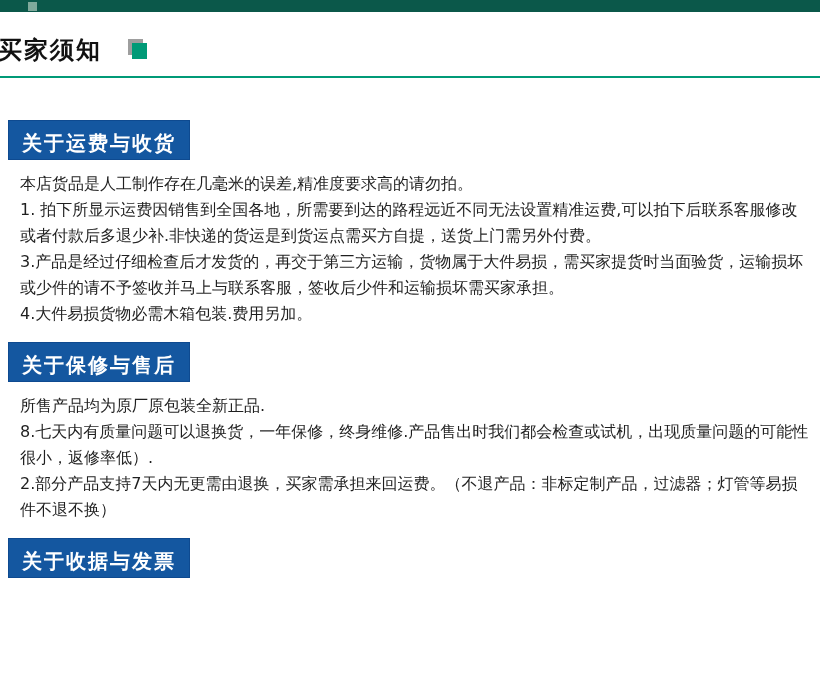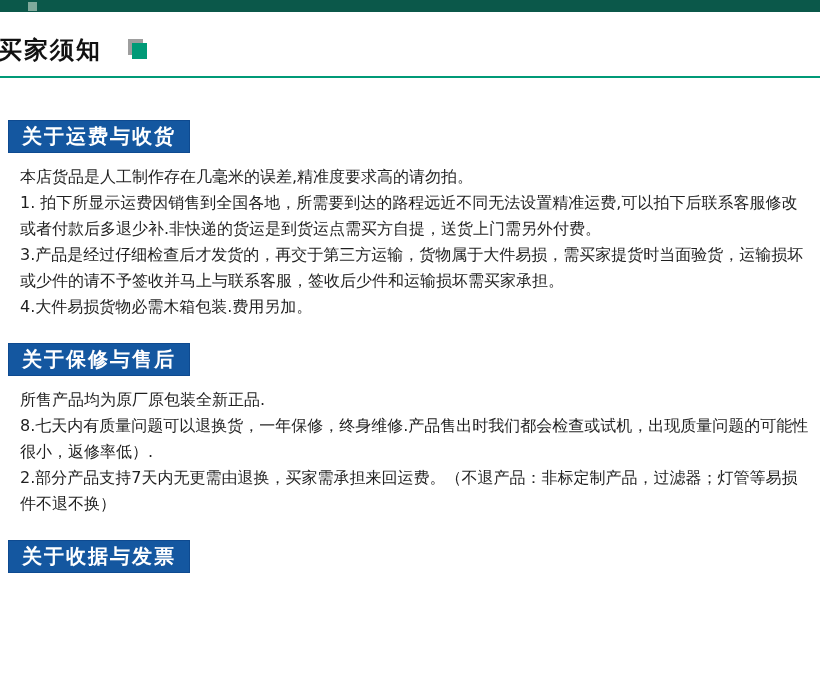--- a/index.html
+++ b/index.html
@@ -47,25 +47,25 @@
   .content{
     padding:0 8px;
   }
   .section-heading{
     display:inline-block;
     background:var(--header_blue,#1457a0);
     border:1px solid #0e4a90;
     color:#ffffff;
     font-size:20px;font-weight:bold;
     letter-spacing:2px;
-    padding:4px 13px 5px 13px;
+    padding:11px 13px 5px 13px;
     line-height:22px;
   }
   .section:first-child .section-heading{margin-top:42px;}
-  .section + .section .section-heading{margin-top:23px;}
+  .section + .section .section-heading{margin-top:15px;}
   .section-body{margin-top:11px;margin-left:12px;}
   .section-body p{
     margin:0;padding:0;
     font-size:16px;
     line-height:26px;
     word-break:break-all;
     color:#1f1f1f;
   }
 </style>
 </head>

